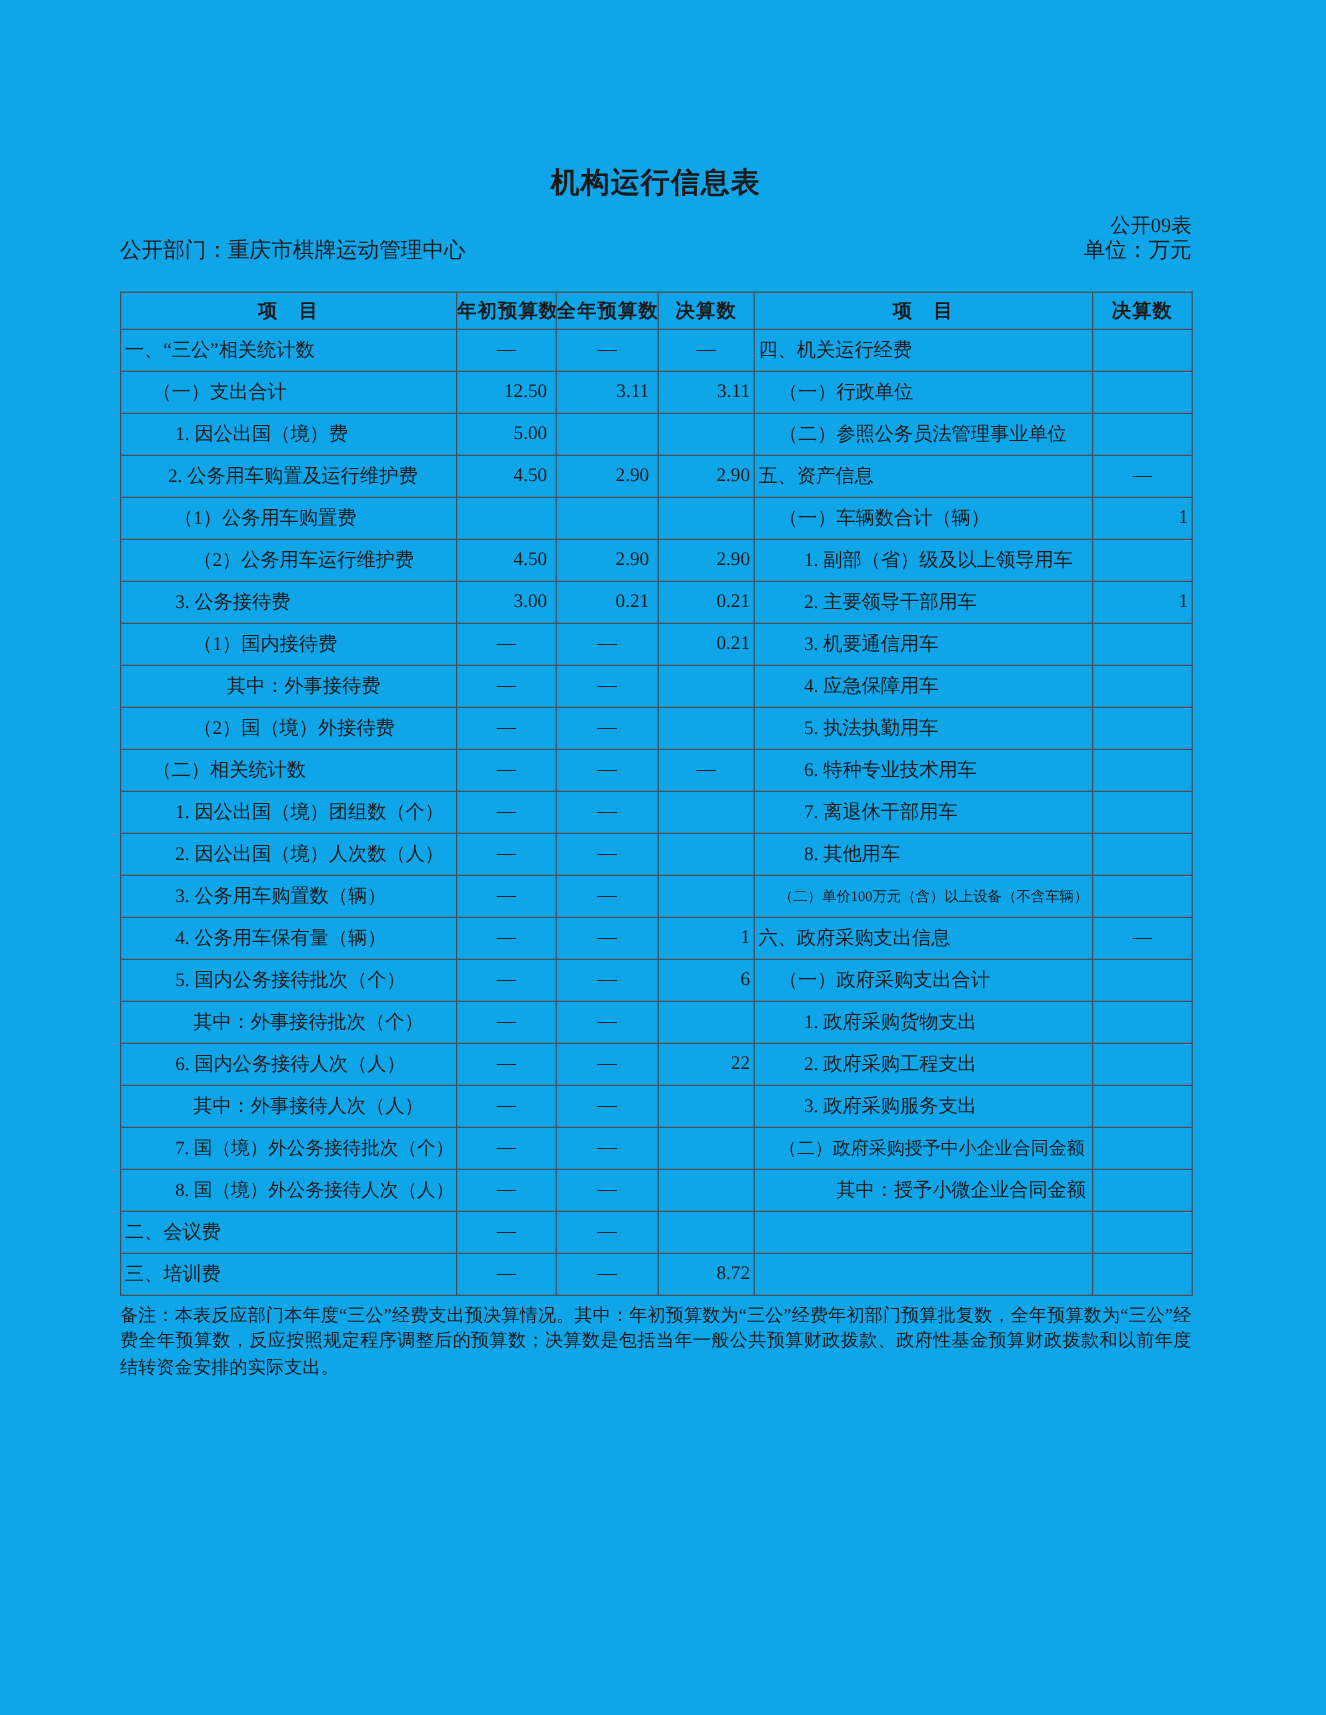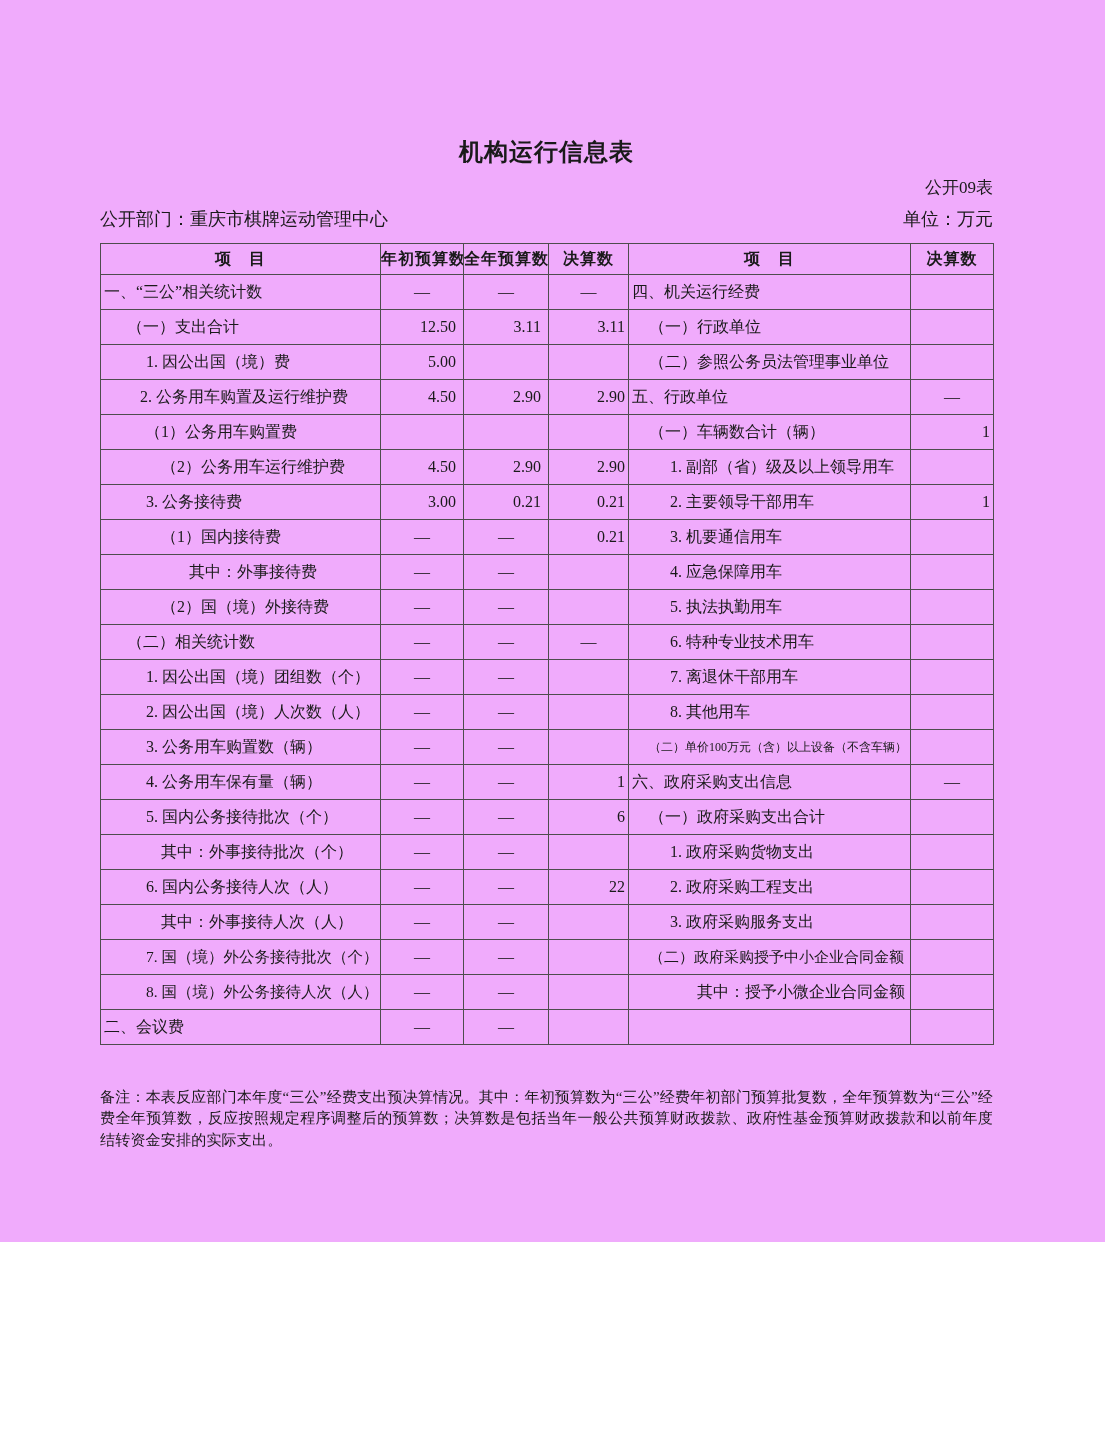--- a/index.html
+++ b/index.html
@@ -4,22 +4,22 @@
 <style>
   * { margin:0; padding:0; box-sizing:border-box; }
   html,body { background:#ffffff; }
   body {
     font-family: "Liberation Serif", "DejaVu Serif", serif;
     color:#1a1a1a;
   }
   .page {
     position:relative;
     width:1105px;
-    height:1242px;
-    background:#f0abfc;
+    height:1429px;
+    background:#0ea5e9;
     overflow:hidden;
   }
   .content {
     position:absolute;
     left:100px;
     top:0;
     width:893px;
   }
   .doc-title {
     position:absolute;
@@ -32,21 +32,21 @@
     letter-spacing:1px;
   }
   .form-code {
     position:absolute;
     top:176px;
     right:0;
     font-size:17px;
   }
   .meta-row {
     position:absolute;
-    top:207px;
+    top:196px;
     left:0;
     width:100%;
     display:flex;
     justify-content:space-between;
     font-size:18px;
   }
   table.sheet {
     position:absolute;
     top:243px;
     left:0;
@@ -140,21 +140,21 @@
             <td class="num"></td>
             <td class="num-tight"></td>
             <td class="lbl" style="padding-left: 20px;">（二）参照公务员法管理事业单位</td>
             <td class="num-tight"></td>
           </tr>
           <tr>
             <td class="lbl" style="padding-left: 39px;">2. 公务用车购置及运行维护费</td>
             <td class="num">4.50</td>
             <td class="num">2.90</td>
             <td class="num-tight">2.90</td>
-            <td class="lbl" style="padding-left: 3px;">五、行政单位</td>
+            <td class="lbl" style="padding-left: 3px;">五、资产信息</td>
             <td class="dash">—</td>
           </tr>
           <tr>
             <td class="lbl" style="padding-left: 44px;">（1）公务用车购置费</td>
             <td class="num"></td>
             <td class="num"></td>
             <td class="num-tight"></td>
             <td class="lbl" style="padding-left: 20px;">（一）车辆数合计（辆）</td>
             <td class="num-tight">1</td>
           </tr>
@@ -287,19 +287,27 @@
             <td class="num-tight"></td>
           </tr>
           <tr>
             <td class="lbl" style="padding-left: 3px;">二、会议费</td>
             <td class="dash">—</td>
             <td class="dash">—</td>
             <td class="num-tight"></td>
             <td class="lbl" style="padding-left: 3px;"></td>
             <td class="num-tight"></td>
           </tr>
+          <tr>
+            <td class="lbl" style="padding-left: 3px;">三、培训费</td>
+            <td class="dash">—</td>
+            <td class="dash">—</td>
+            <td class="num-tight">8.72</td>
+            <td class="lbl" style="padding-left: 3px;"></td>
+            <td class="num-tight"></td>
+          </tr>
         </tbody>
     </table>
 
     <div class="notes">备注：本表反应部门本年度“三公”经费支出预决算情况。其中：年初预算数为“三公”经费年初部门预算批复数，全年预算数为“三公”经费全年预算数，反应按照规定程序调整后的预算数；决算数是包括当年一般公共预算财政拨款、政府性基金预算财政拨款和以前年度结转资金安排的实际支出。</div>
 
   </div>
 </div>
 
 </body></html>

